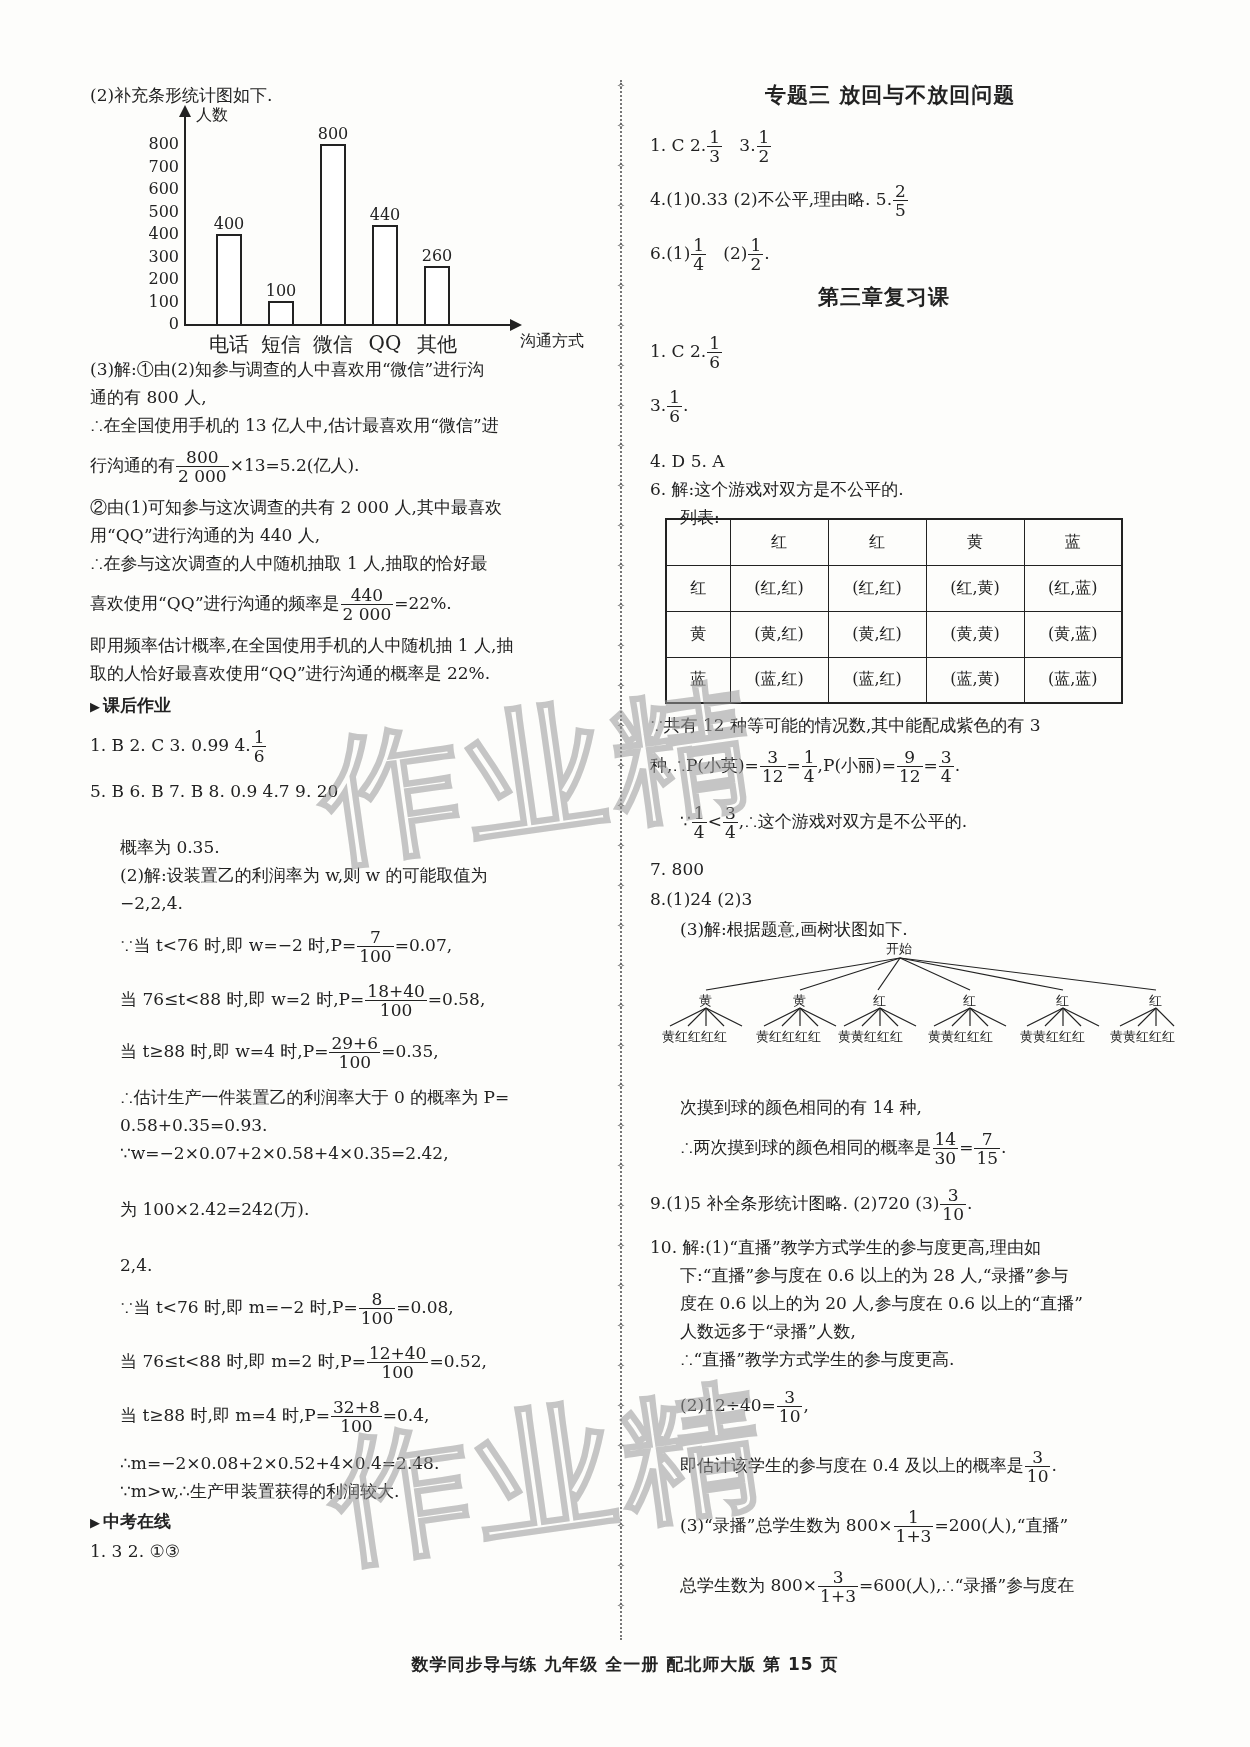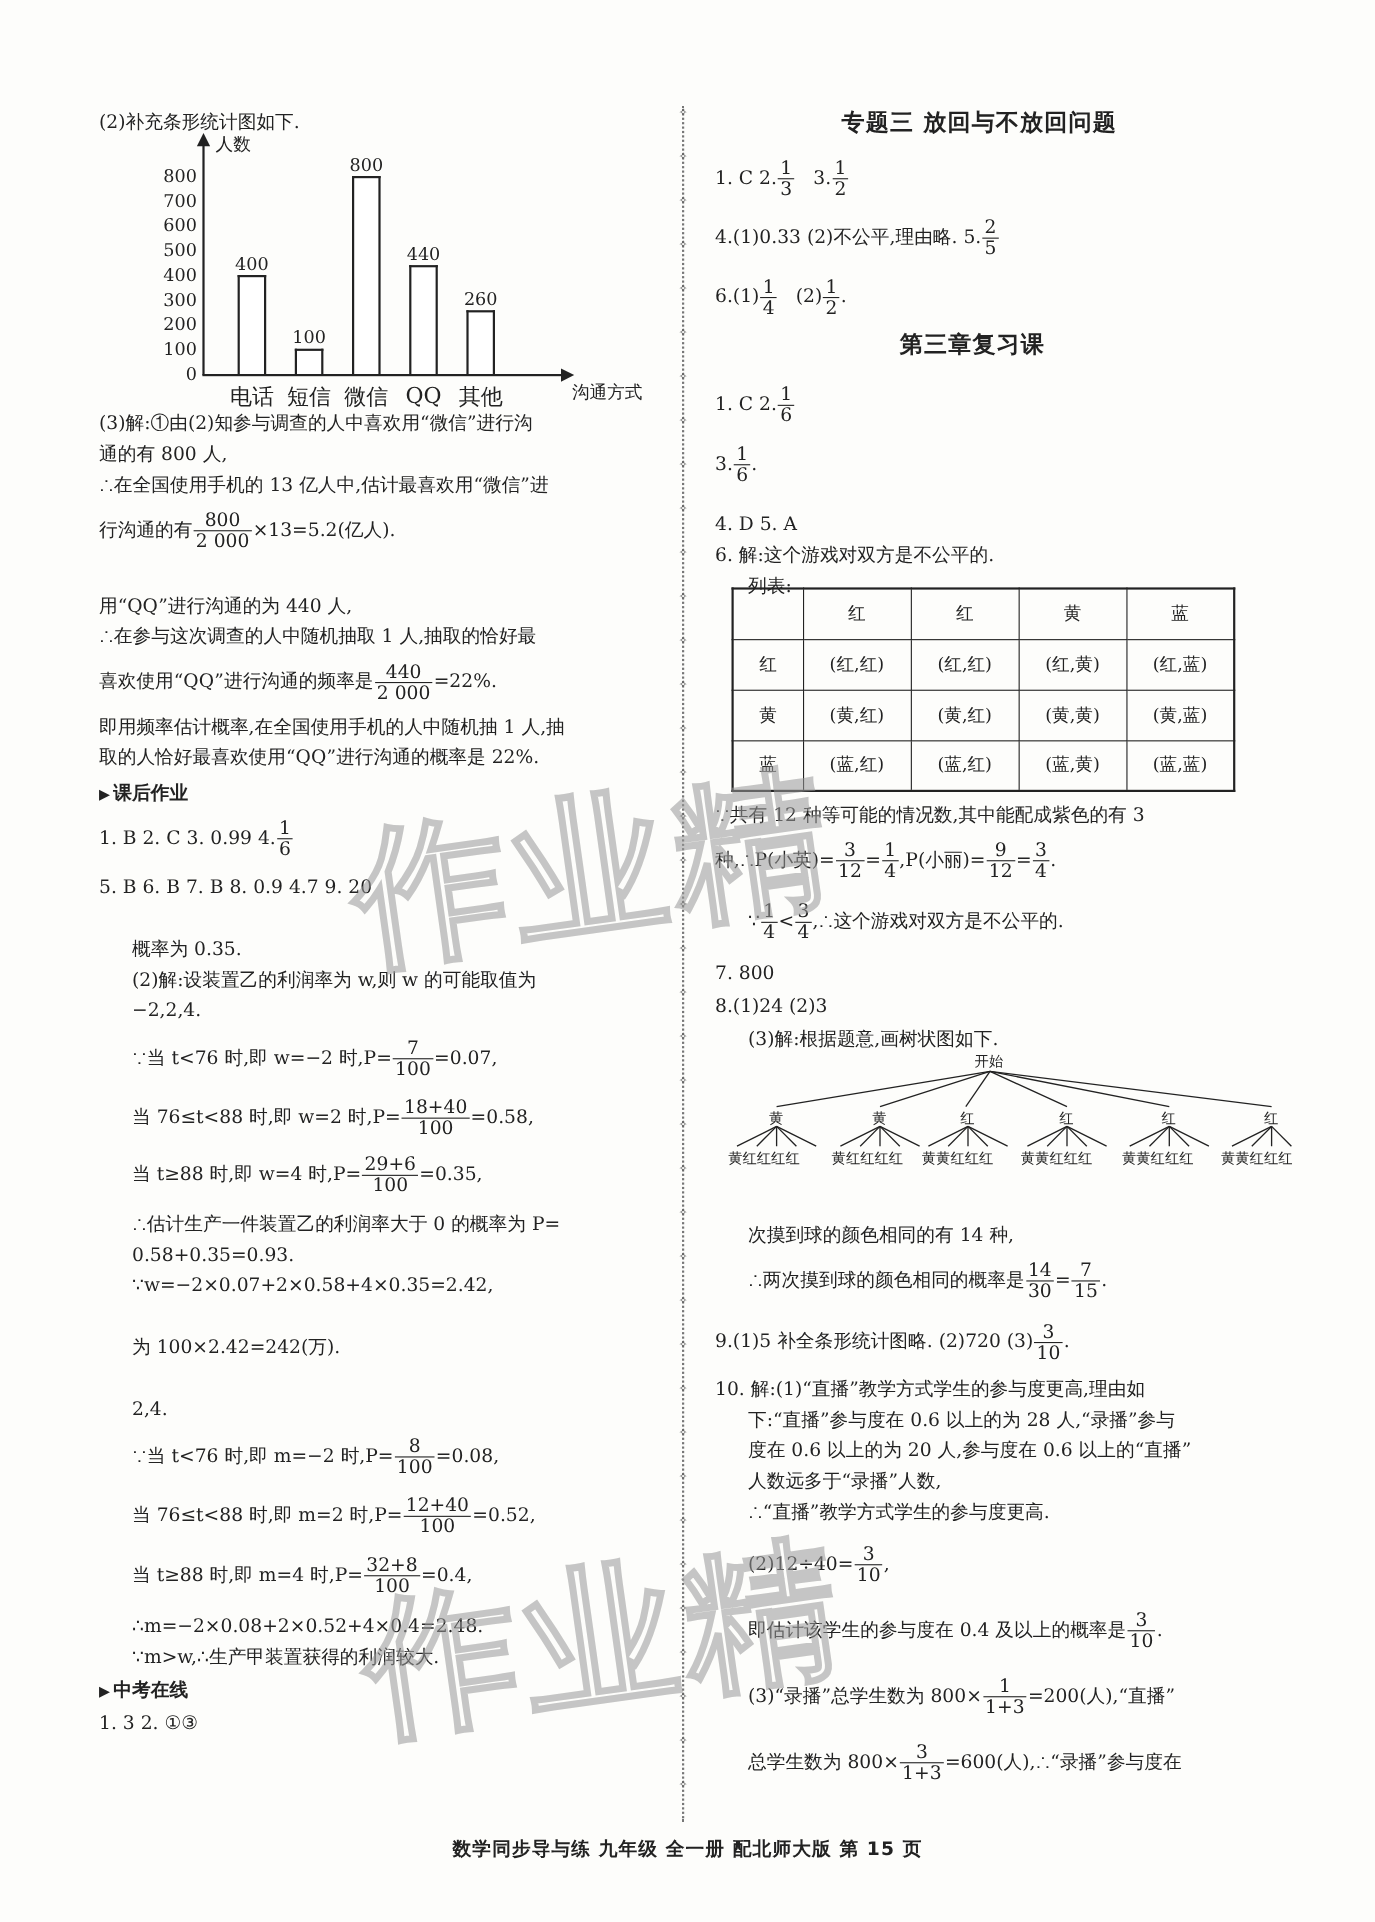--- a/index.html
+++ b/index.html
@@ -1,18 +1,18 @@
 <!DOCTYPE html>
 <html><head>
 <meta charset="utf-8">
 <style>
   * { box-sizing: border-box; margin: 0; padding: 0; }
   html, body { width: 1250px; height: 1747px; background: #fdfdfb; }
   body { position: relative; font-family: "DejaVu Serif", "Liberation Serif", serif; color: #222; font-size: 17px; overflow: hidden; }
-  .page { position: absolute; left: 0; top: 16px; width: 1250px; height: 1271px; }
+  .page { position: absolute; left: 0; top: 0; width: 1250px; height: 1271px; }
   .line { position: absolute; white-space: nowrap; line-height: 22px; }
   .indent { padding-left: 30px; }
   .frac { display: inline-block; vertical-align: middle; text-align: center; line-height: 18px; margin: 0 1px; }
   .frac .num { display: block; border-bottom: 1px solid #222; padding: 0 2px; }
   .frac .den { display: block; padding: 0 2px; }
   .section-head { font-family: "DejaVu Sans", sans-serif; font-weight: bold; font-size: 17px; }
   .tri { font-size: 13px; margin-right: 3px; }
   .title { font-family: "DejaVu Sans", sans-serif; font-weight: bold; font-size: 21px; letter-spacing: 1px; }
   .divider { position: absolute; left: 620px; top: 80px; width: 0; height: 1560px; border-left: 2px dotted #777; }
   .divider-stars { position: absolute; left: 612px; top: 80px; width: 18px; height: 1560px; }
@@ -82,20 +82,21 @@
     <div class="xtick" style="left:260px;">QQ</div>
     <div class="xtick" style="left:312px;">其他</div>
   </div>
 
   <div class="line" style="left:90px;top:358px;">(3)解:①由(2)知参与调查的人中喜欢用“微信”进行沟</div>
   <div class="line" style="left:90px;top:386px;">通的有 800 人,</div>
   <div class="line" style="left:90px;top:414px;">∴在全国使用手机的 13 亿人中,估计最喜欢用“微信”进</div>
   <div class="line" style="left:90px;top:448px;">
     <span>行沟通的有</span><span class="frac"><span class="num">800</span><span class="den">2 000</span></span><span>×13=5.2(亿人).</span>
   </div>
+  <div class="line" style="left:90px;top:496px;">②由(1)可知参与这次调查的共有 2 000 人,其中最喜欢</div>
   <div class="line" style="left:90px;top:524px;">用“QQ”进行沟通的为 440 人,</div>
   <div class="line" style="left:90px;top:552px;">∴在参与这次调查的人中随机抽取 1 人,抽取的恰好最</div>
   <div class="line" style="left:90px;top:586px;">
     <span>喜欢使用“QQ”进行沟通的频率是</span><span class="frac"><span class="num">440</span><span class="den">2 000</span></span><span>=22%.</span>
   </div>
   <div class="line" style="left:90px;top:634px;">即用频率估计概率,在全国使用手机的人中随机抽 1 人,抽</div>
   <div class="line" style="left:90px;top:662px;">取的人恰好最喜欢使用“QQ”进行沟通的概率是 22%.</div>
 
   <div class="line section-head" style="left:90px;top:694px;">
     <span class="tri">▶</span><span>课后作业</span>

